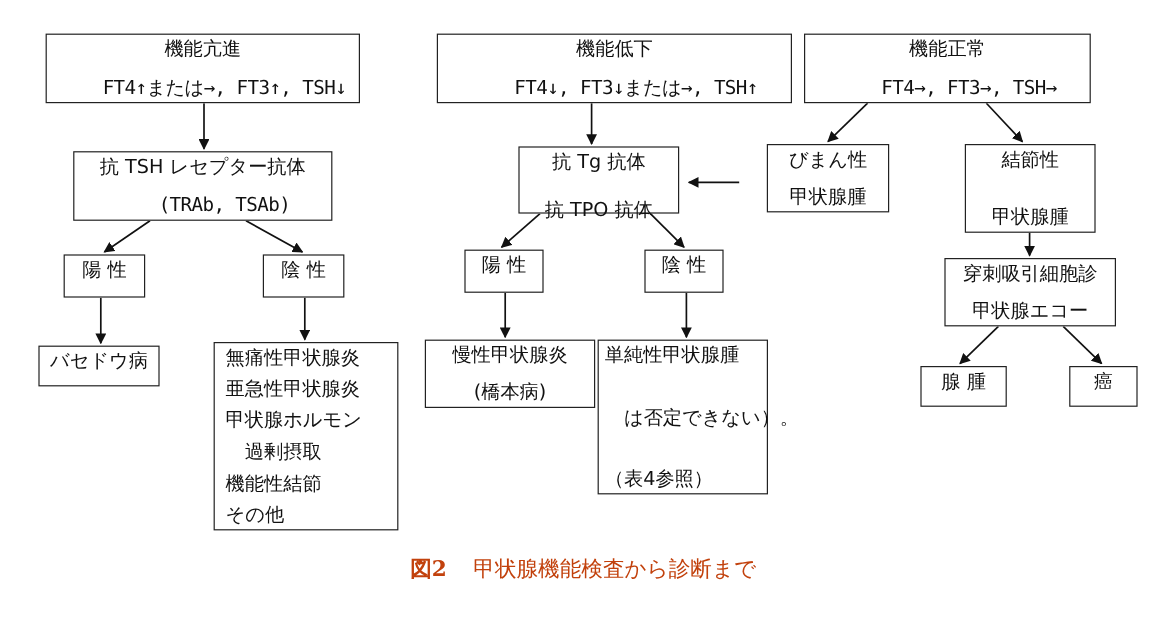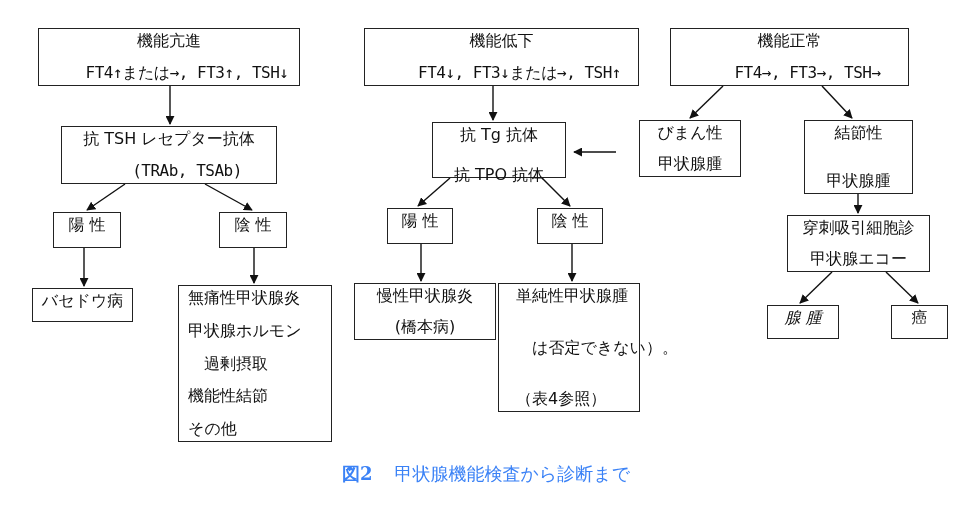--- a/index.html
+++ b/index.html
@@ -7,21 +7,21 @@
            font-family: "DejaVu Sans", "Liberation Sans", sans-serif; color: #111; }
     #canvas { position: absolute; left: 0; top: 0; width: 972px; height: 520px; }
     .box { position: absolute; box-sizing: border-box; border: 1.5px solid #222; background: #fff;
            display: flex; flex-direction: column; justify-content: space-between; align-items: center;
            font-size: 16px; line-height: 24px; text-align: center; white-space: nowrap; }
     .box .ln { display: block; }
     .mono { font-family: "DejaVu Sans Mono", "Liberation Mono", monospace; letter-spacing: -0.5px; margin-left: 36px; }
     .box.left { align-items: flex-start; padding-left: 9px; text-align: left; }
     .box.left .ln { line-height: 24px; }
     .caption { position: absolute; left: 0; width: 972px; top: 462px; text-align: center;
-               font-size: 18px; color: #3b82f6; }
+               font-size: 18px; color: #c2410c; }
     .caption .fig { font-family: "DejaVu Serif", "Liberation Serif", serif; font-weight: bold; margin-right: 22px; }
     svg line { stroke: #111; stroke-width: 1.4; }
   </style>
 </head>
 <body>
 
 <div id="canvas">
 
   <svg id="edges" width="972" height="520" style="position:absolute;left:0;top:0;">
     <defs>
@@ -44,21 +44,21 @@
       <line x1="822" y1="86" x2="852" y2="118" marker-end="url(#ah)"></line>
       <line x1="858" y1="177" x2="858" y2="213" marker-end="url(#ah)"></line>
       <line x1="832" y1="272" x2="800" y2="303" marker-end="url(#ah)"></line>
       <line x1="886" y1="272" x2="918" y2="303" marker-end="url(#ah)"></line>
     </svg>
 
   <div class="box" id="n-hyper" style="left:38px;top:28px;width:262px;height:58px;">
     <span class="ln">機能亢進</span>
     <span class="ln mono">FT4↑または→, FT3↑, TSH↓</span>
   </div>
-  <div class="box" id="n-hypo" style="left:364px;top:28px;width:275px;height:58px;">
+  <div class="box" id="n-hypo" style="left:364px;top:28px;width:296px;height:58px;">
     <span class="ln">機能低下</span>
     <span class="ln mono">FT4↓, FT3↓または→, TSH↑</span>
   </div>
   <div class="box" id="n-normal" style="left:670px;top:28px;width:239px;height:58px;">
     <span class="ln">機能正常</span>
     <span class="ln mono">FT4→, FT3→, TSH→</span>
   </div>
 
   <div class="box" id="n-tshr" style="left:61px;top:126px;width:216px;height:58px;">
     <span class="ln">抗 TSH レセプター抗体</span>
@@ -92,35 +92,36 @@
   <div class="box" id="n-echo" style="left:787px;top:215px;width:143px;height:57px;">
     <span class="ln">穿刺吸引細胞診</span>
     <span class="ln">甲状腺エコー</span>
   </div>
 
   <div class="box" id="n-graves" style="left:32px;top:288px;width:101px;height:34px;">
     <span class="ln">バセドウ病</span>
   </div>
   <div class="box left" id="n-hcauses" style="left:178px;top:285px;width:154px;height:157px;">
     <span class="ln">無痛性甲状腺炎</span>
+    <span class="ln">亜急性甲状腺炎</span>
     <span class="ln">甲状腺ホルモン</span>
     <span class="ln">　過剰摂取</span>
     <span class="ln">機能性結節</span>
     <span class="ln">その他</span>
   </div>
   <div class="box" id="n-hashi" style="left:354px;top:283px;width:142px;height:57px;">
     <span class="ln">慢性甲状腺炎</span>
     <span class="ln">(橋本病)</span>
   </div>
-  <div class="box left" id="n-simple" style="left:498px;top:283px;width:142px;height:129px;padding-left:17px;">
+  <div class="box left" id="n-simple" style="left:498px;top:283px;width:142px;height:129px;padding-left:5px;">
     <span class="ln">単純性甲状腺腫</span>
     <span class="ln">　は否定できない）。</span>
     <span class="ln">（表4参照）</span>
   </div>
-  <div class="box" id="n-adenoma" style="left:767px;top:305px;width:72px;height:34px;font-style:italic;">
+  <div class="box" id="n-adenoma" style="left:767px;top:305px;width:72px;height:34px;">
     <span class="ln">腺 腫</span>
   </div>
   <div class="box" id="n-cancer" style="left:891px;top:305px;width:57px;height:34px;">
     <span class="ln">癌</span>
   </div>
 
   <div class="caption">
     <span class="fig">図2</span><span>甲状腺機能検査から診断まで</span>
   </div>
 </div>

